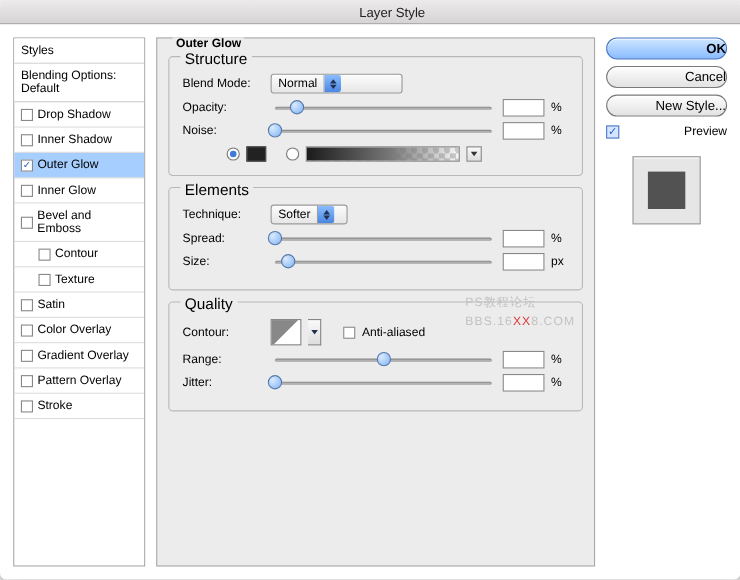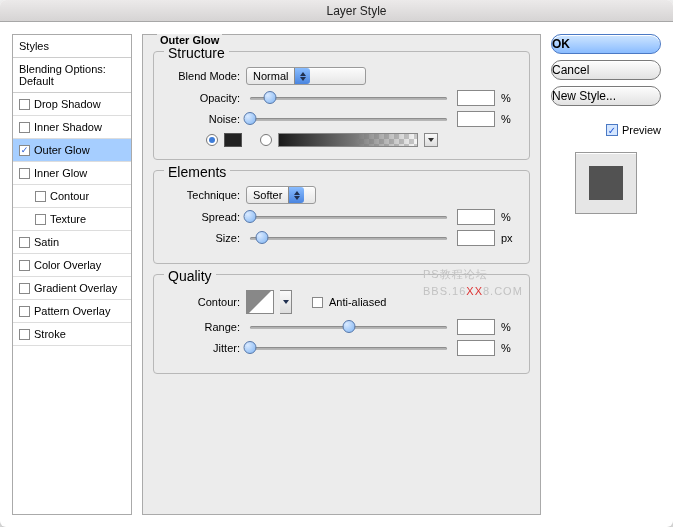--- a/index.html
+++ b/index.html
@@ -15,21 +15,21 @@
   .style-row.sub { padding-left: 22px; }
   .style-row.selected { background: #a6ceff; }
   .chk { width: 11px; height: 11px; border: 1px solid #888; background: #fff; display: inline-flex; align-items: center; justify-content: center; font-size: 9px; color: #2358d4; }
   .chk.checked::after { content: "✓"; }
 
   .main-panel { flex: 1; border: 1px solid #aaa; background: #ececec; padding: 8px 10px 10px 10px; position: relative; }
   .panel-title { font-weight: bold; font-size: 11px; position: absolute; top: -1px; left: 14px; background: #ececec; padding: 0 3px; }
   .fieldset { border: 1px solid #b8b8b8; border-radius: 4px; padding: 10px 12px 12px 12px; margin-bottom: 10px; position: relative; }
   .fieldset > .legend { position: absolute; top: -7px; left: 10px; background: #ececec; padding: 0 4px; font-size: 14px; }
   .row { display: flex; align-items: center; margin: 5px 0; gap: 6px; }
-  .row-label { width: 74px; text-align: right; }
+  .row-label { width: 74px; text-align: left; }
   .slider-track { flex: 1; height: 3px; background: #b6b6b6; border-radius: 2px; position: relative; margin: 0 4px; box-shadow: inset 0 1px 1px rgba(0,0,0,.25); }
   .slider-thumb { width: 13px; height: 13px; background: radial-gradient(circle at 30% 30%, #daeaff, #7fb4f3); border: 1px solid #5577aa; border-radius: 50%; position: absolute; top: -6px; transform: translateX(-50%); }
   .num-input { width: 30px; height: 16px; border: 1px solid #888; background: #fff; padding: 0 18px; font-size: 10px; }
   .unit { width: 16px; text-align: left; }
 
   .select { display: inline-flex; align-items: center; background: linear-gradient(#fcfcfc,#e6e6e6); border: 1px solid #9a9a9a; border-radius: 3px; height: 18px; box-shadow: 0 1px 0 #fff inset; }
   .select-text { padding: 0 6px; }
   .select-btn { width: 16px; height: 100%; background: linear-gradient(#8abdff,#4a85e0); border-left: 1px solid #8a8a8a; border-radius: 0 3px 3px 0; display: flex; flex-direction: column; align-items: center; justify-content: center; }
   .tri-up { width: 0; height: 0; border-left: 3px solid transparent; border-right: 3px solid transparent; border-bottom: 4px solid #203050; margin-bottom: 1px; }
   .tri-down { width: 0; height: 0; border-left: 3px solid transparent; border-right: 3px solid transparent; border-top: 4px solid #203050; }
@@ -39,23 +39,23 @@
   .radio.on::after { content: ""; width: 6px; height: 6px; background: #3d7cd8; border-radius: 50%; }
   .swatch-dark { width: 18px; height: 14px; background: #222; border: 1px solid #555; }
   .gradient-strip { width: 140px; height: 14px; border: 1px solid #888; background: linear-gradient(to right, #1b1b1b 0%, #777 55%, rgba(180,180,180,0.1) 100%), repeating-conic-gradient(#ccc 0 25%, #fff 0 50%) 0 0/10px 10px; }
   .dd-mini { width: 14px; height: 14px; border: 1px solid #888; background: linear-gradient(#fafafa,#ddd); display:inline-flex;align-items:center;justify-content:center; }
   .dd-mini .tri-down { border-top-color: #333; }
 
   .contour-swatch { width: 28px; height: 24px; border: 1px solid #888; background: linear-gradient(135deg,#888 0%, #888 49%, #fff 51%, #fff 100%); }
   .ddarrow { width: 12px; height: 24px; border: 1px solid #888; border-left: none; background: linear-gradient(#fafafa,#ddd); display:inline-flex;align-items:center;justify-content:center; }
 
   .right-panel { width: 110px; display: flex; flex-direction: column; gap: 6px; align-items: stretch; }
-  .aqua-btn { height: 20px; border-radius: 10px; border: 1px solid #7a7a7a; background: linear-gradient(#fdfdfd,#e2e2e2); box-shadow: inset 0 1px 0 #fff; text-align: left; line-height: 18px; font-size: 12px; cursor: pointer; }
+  .aqua-btn { height: 20px; border-radius: 10px; border: 1px solid #7a7a7a; background: linear-gradient(#fdfdfd,#e2e2e2); box-shadow: inset 0 1px 0 #fff; text-align: right; line-height: 18px; font-size: 12px; cursor: pointer; }
   .aqua-btn.primary { background: linear-gradient(#cfe6ff,#8abcff); border-color: #4b79c4; font-weight: bold; }
-  .preview-chk-row { display: flex; align-items: center; gap: 4px; justify-content: flex-end; margin-top: 12px; }
+  .preview-chk-row { display: flex; align-items: center; gap: 4px; justify-content: space-between; margin-top: 2px; }
   .preview-chk { width: 12px; height: 12px; border: 1px solid #4b79c4; background: #d4e6ff; display:inline-flex;align-items:center;justify-content:center; color:#2358d4; font-size:10px; }
   .preview-chk::after { content: "✓"; }
   .preview-box { width: 62px; height: 62px; border: 1px solid #999; background: #e6e6e6; margin: 10px auto 0 auto; display:flex;align-items:center;justify-content:center; box-shadow: inset 0 1px 0 #fff; }
   .preview-swatch { width: 34px; height: 34px; background: #525252; }
 
   .watermark { position:absolute; left:280px; top:230px; color:#c2c2c2; font-size:14px; letter-spacing:1px; pointer-events:none; }
   .watermark .x { color:#d33; }
 </style>
 </head>
 <body>
@@ -76,20 +76,24 @@
           <span class="chk"></span>
           <span>Inner Shadow</span>
         </div>
       <div class="style-row selected">
           <span class="chk checked"></span>
           <span>Outer Glow</span>
         </div>
       <div class="style-row">
           <span class="chk"></span>
           <span>Inner Glow</span>
+        </div>
+      <div class="style-row">
+          <span class="chk"></span>
+          <span>Bevel and Emboss</span>
         </div>
       <div class="style-row sub">
           <span class="chk"></span>
           <span>Contour</span>
         </div>
       <div class="style-row sub">
           <span class="chk"></span>
           <span>Texture</span>
         </div>
       <div class="style-row">

